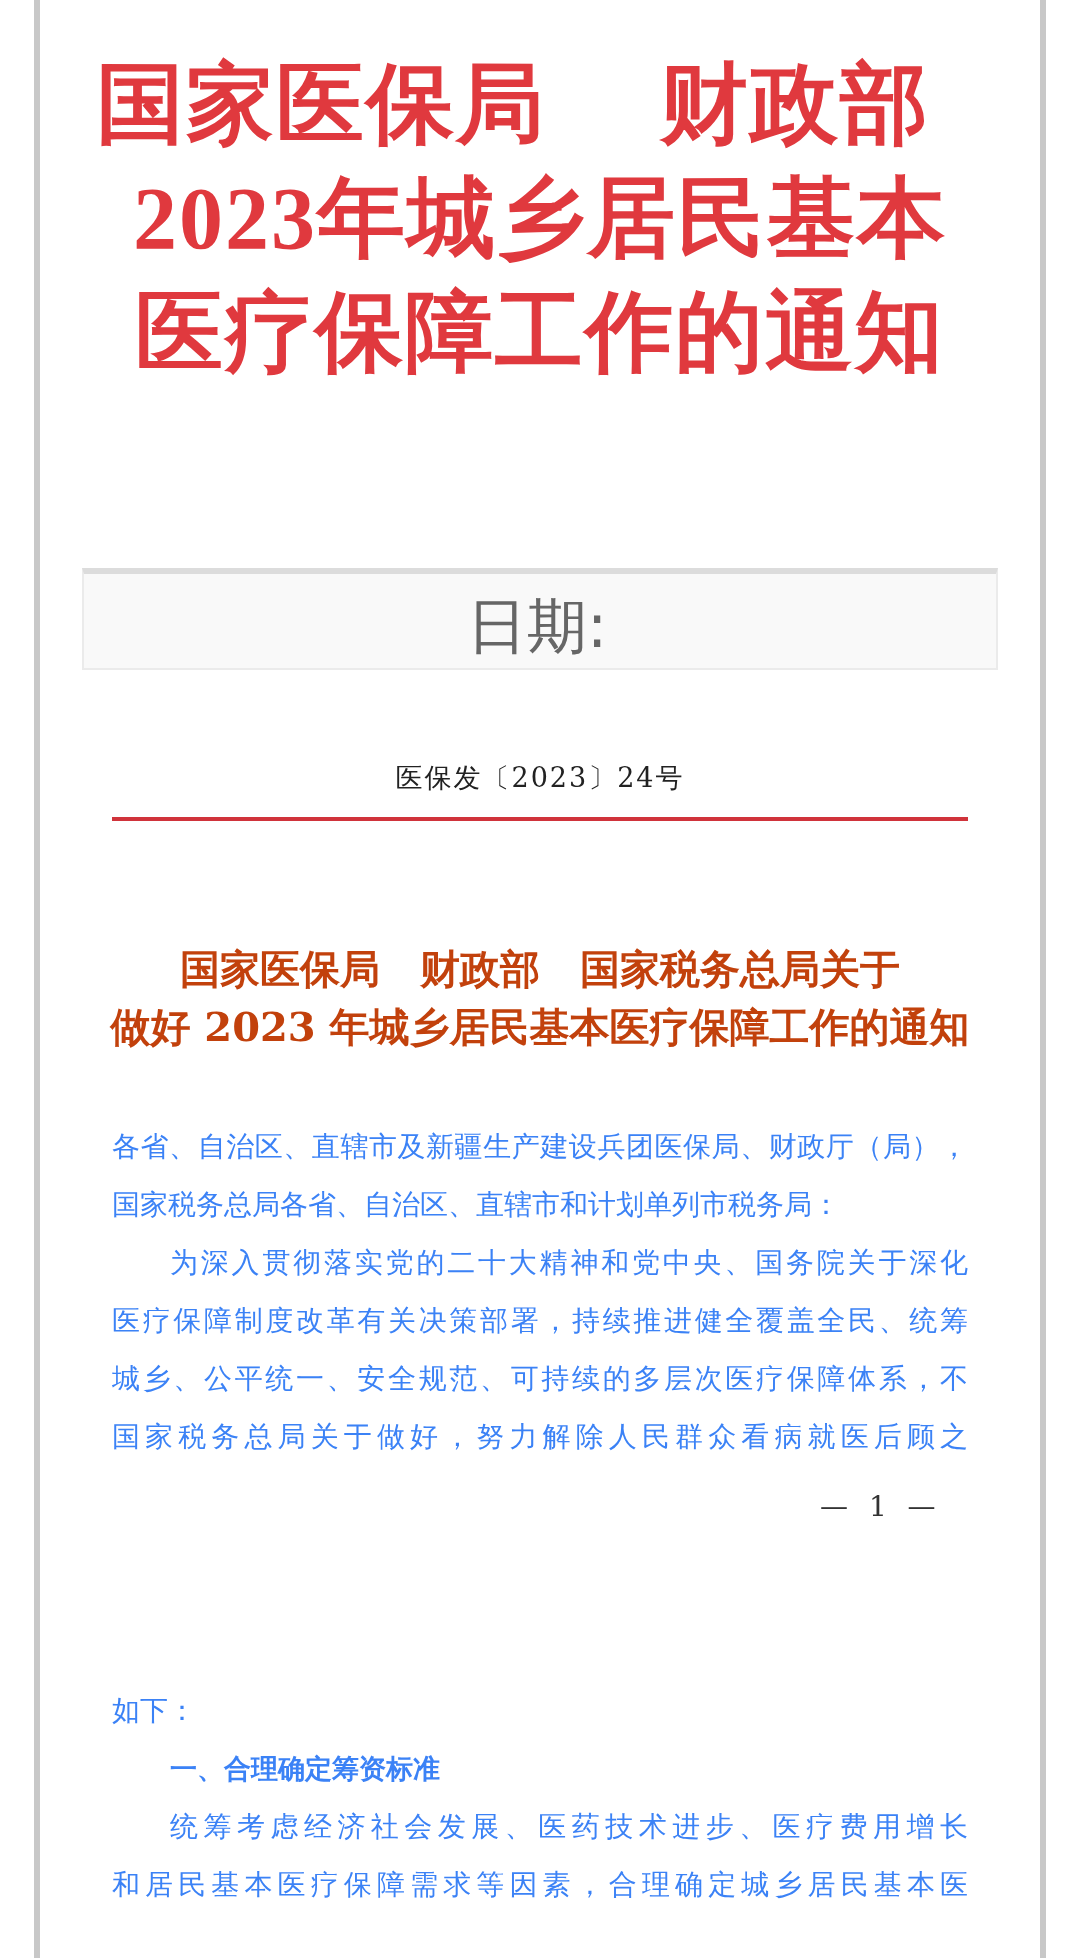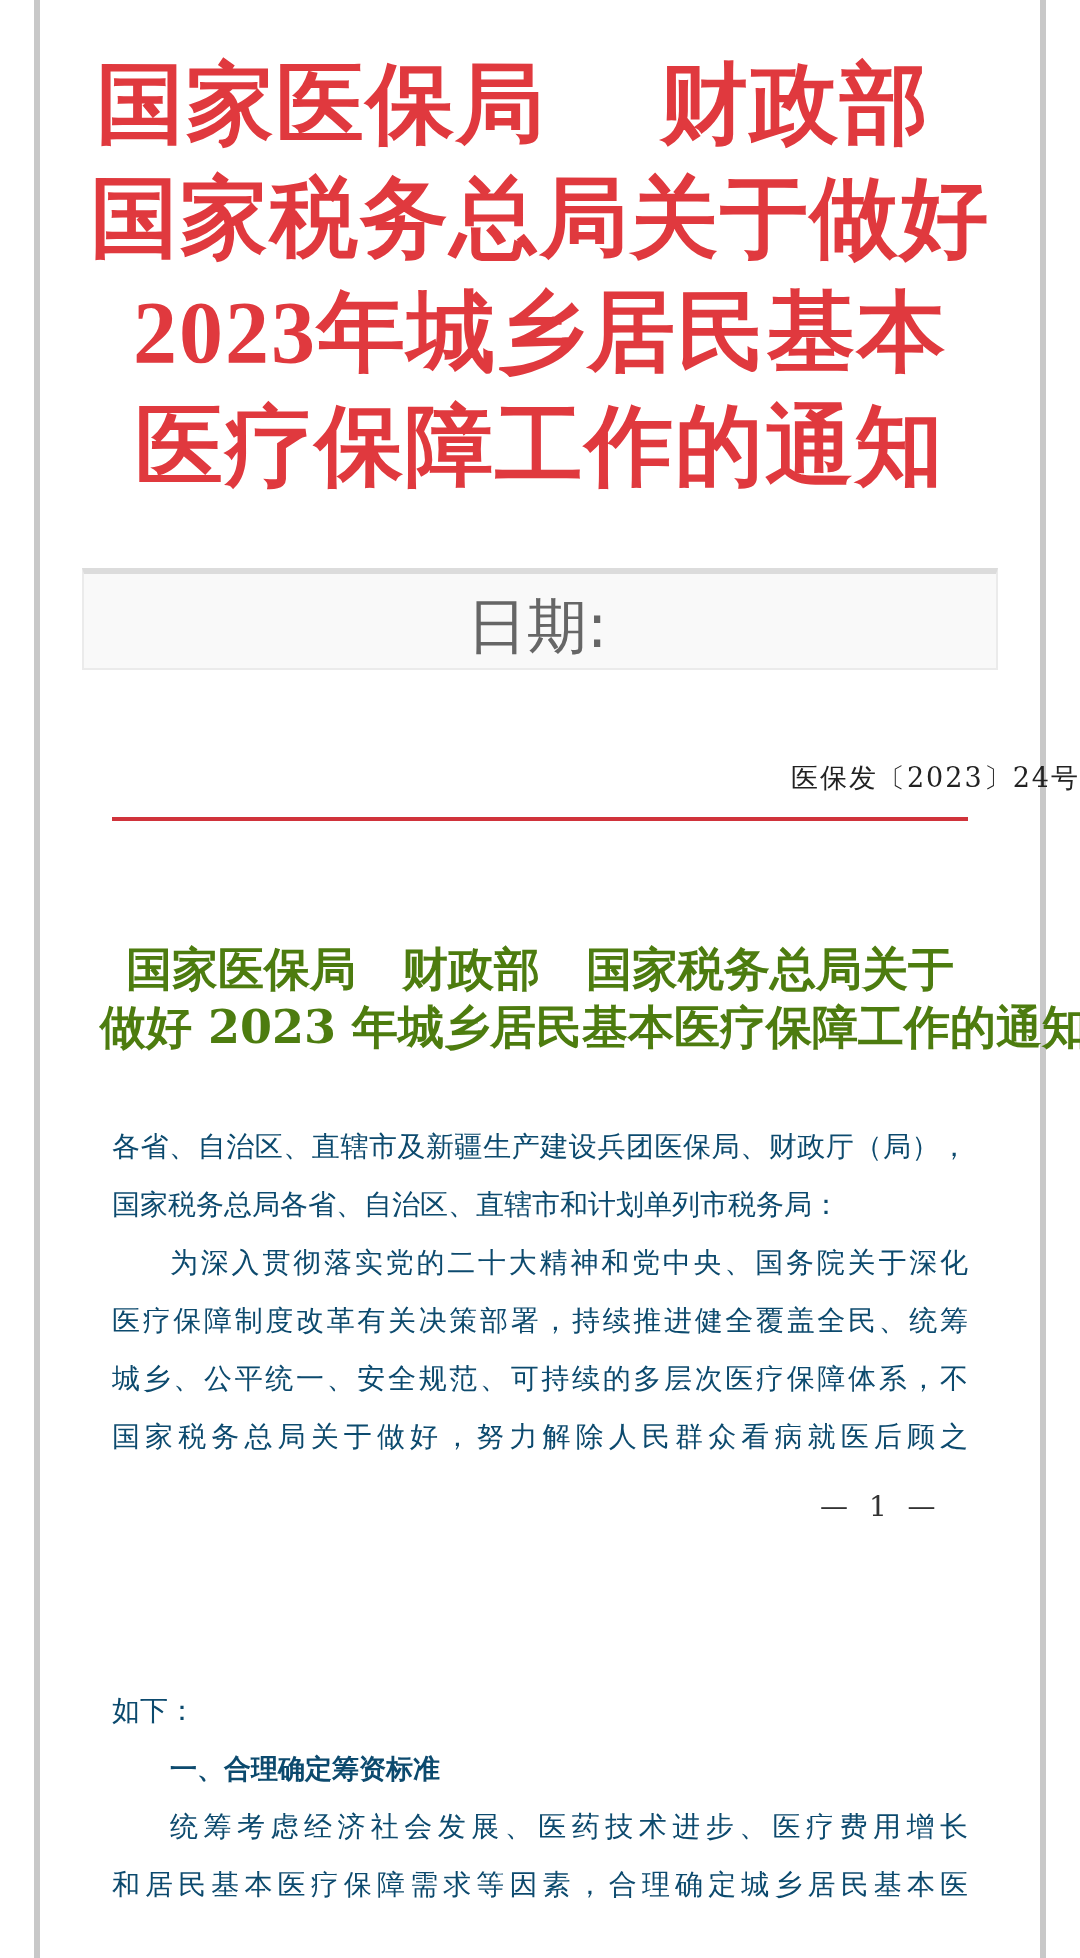--- a/index.html
+++ b/index.html
@@ -21,35 +21,35 @@
 
   .date-box {
     position: absolute; left: 82px; top: 568px; width: 912px; height: 94px;
     background: #f9f9f9; border: 2px solid #ebebeb; border-top: 6px solid #dcdcdc;
     display: flex; align-items: flex-end; justify-content: center;
     color: #666666; font-family: "DejaVu Sans", sans-serif; font-size: 60px;
   }
   .date-box .label { margin-right: 6px; }
 
   .doc-number {
-    position: absolute; left: 0; width: 1080px; top: 760px; text-align: right;
+    position: absolute; left: 0; width: 1080px; top: 760px; text-align: center;
     font-family: "DejaVu Serif", serif; font-size: 27px; color: #222; letter-spacing: 2px;
   }
   .red-rule { position: absolute; left: 112px; width: 856px; top: 817px; height: 4px; background: #d0333b; }
 
   .scan-title {
     position: absolute; left: 100px; width: 880px; top: 940px; text-align: center;
-    font-family: "DejaVu Serif", serif; font-weight: bold; font-size: 46px; line-height: 58px;
-    color: #4d7c0f; white-space: nowrap;
+    font-family: "DejaVu Serif", serif; font-weight: bold; font-size: 40px; line-height: 58px;
+    color: #c2410c; white-space: nowrap;
   }
   .scan-title span { display: block; }
 
   .body-text {
     position: absolute; left: 112px; width: 856px;
-    font-family: "DejaVu Serif", serif; font-size: 28px; line-height: 58px; color: #0c4a6e;
+    font-family: "DejaVu Serif", serif; font-size: 28px; line-height: 58px; color: #3b82f6;
   }
   .body-text p { margin: 0; }
   .justify { text-align: justify; text-align-last: justify; white-space: nowrap; }
   .indent { padding-left: 58px; }
   .page-one { top: 1118px; }
 
   .page-number {
     position: absolute; left: 820px; top: 1490px; font-family: "DejaVu Serif", serif;
     font-size: 28px; color: #333; word-spacing: 12px;
   }
@@ -58,21 +58,20 @@
   .section-heading { font-weight: bold; font-family: "DejaVu Sans", sans-serif; font-size: 27px; padding-left: 58px; }
 </style>
 </head>
 <body>
 
 <div class="rail left"></div>
 <div class="rail right"></div>
 
 <h1 class="headline" style="margin:0;">
   <span class="hl-line first">国家医保局　 财政部</span>
-  <span class="hl-line">国家税务总局关于做好</span>
   <span class="hl-line">2023年城乡居民基本</span>
   <span class="hl-line">医疗保障工作的通知</span>
 </h1>
 
 <div class="date-box">
   <span class="label">日期:</span>
 </div>
 
 <div class="doc-number">医保发〔2023〕24号</div>
 <div class="red-rule"></div>

